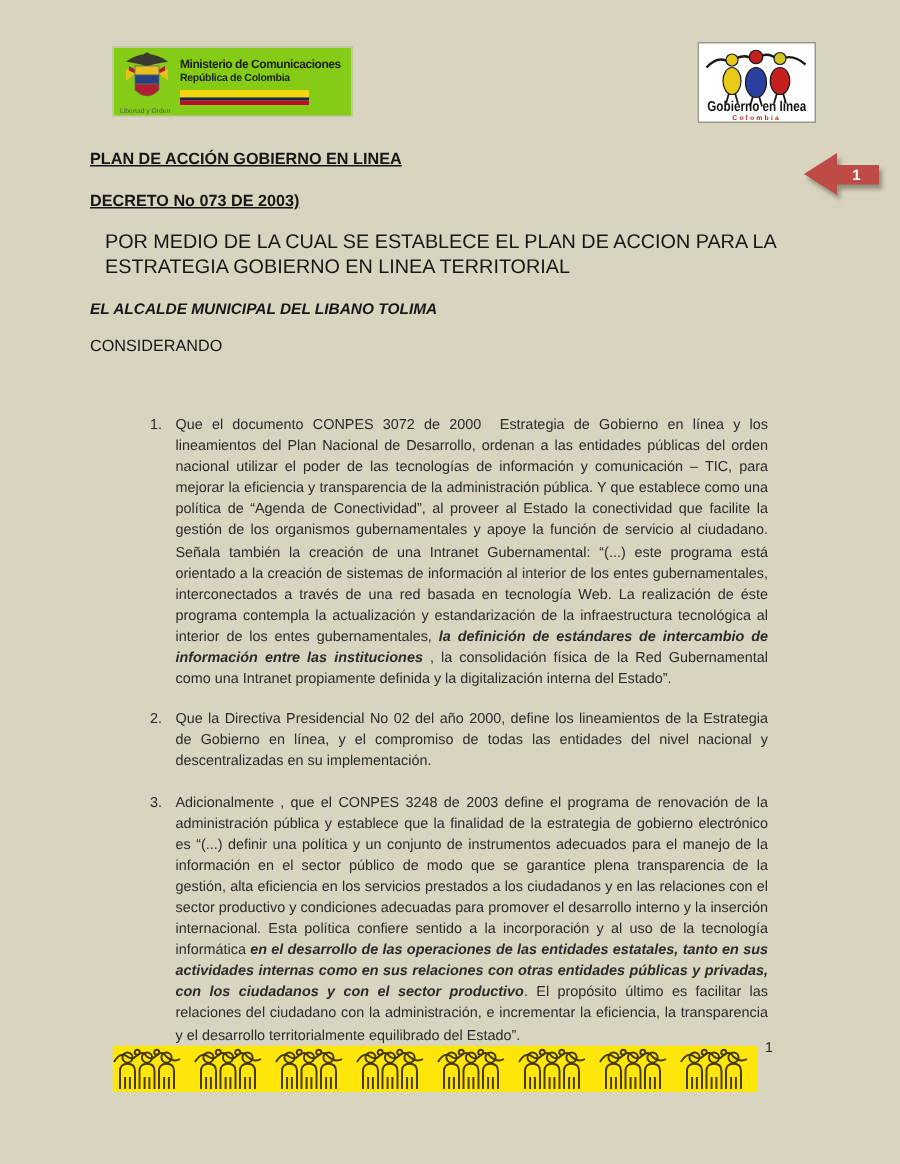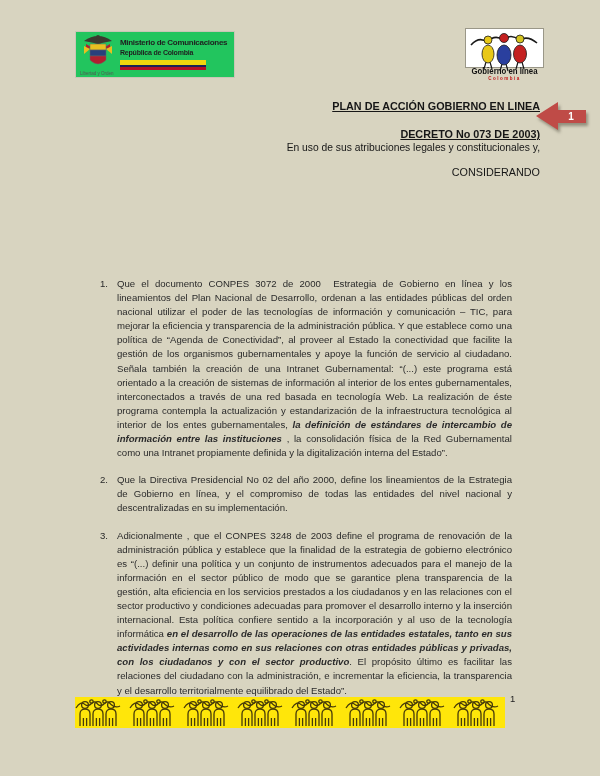--- a/index.html
+++ b/index.html
@@ -7,44 +7,44 @@
     width:600px;height:776px;
     background:#d8d4c0;
     font-family:"Liberation Sans",sans-serif;
     color:#2a2a2a;
     position:relative;
     overflow:hidden;
   }
   
   .ministry-logo{
     position:absolute;left:75px;top:31px;width:160px;height:47px;
-    background:#22c55e;border:1px solid #c9c6b6;box-sizing:border-box;
+    background:#84cc16;border:1px solid #c9c6b6;box-sizing:border-box;
   }
   .arms{position:absolute;left:2px;top:0px;}
   .motto{position:absolute;left:4px;top:39px;font-size:4.5px;color:#555;white-space:nowrap;}
   .mtitle{position:absolute;left:44px;top:6px;font-size:8px;font-weight:bold;letter-spacing:-0.3px;color:#1f1f1f;white-space:nowrap;}
   .msub{position:absolute;left:44px;top:17px;font-size:7px;font-weight:bold;letter-spacing:-0.2px;color:#1f1f1f;white-space:nowrap;}
   .stripe{position:absolute;left:44px;top:28px;width:86px;}
   .stripe .y{height:5px;background:#f2d70e;}
   .stripe .b{height:2px;background:#1c2355;}
   .stripe .r{height:2.5px;background:#b51226;}
   .gel-logo{
-    position:absolute;left:465px;top:28px;width:79px;height:40px;
+    position:absolute;left:465px;top:28px;width:79px;height:54px;
     background:#ffffff;border:1px solid #9a9788;box-sizing:border-box;
   }
   
   .annotation-arrow{
     position:absolute;left:534px;top:99px;width:54px;height:34px;
     filter:drop-shadow(2px 3px 1.5px rgba(90,85,70,0.55));
   }
   .annotation-arrow text{
     font-family:"Liberation Sans",sans-serif;font-size:10px;font-weight:bold;fill:#ffffff;
   }
   
-  .titles{position:absolute;left:60px;top:0;width:480px;text-align:right;color:#161616;}
+  .titles{position:absolute;left:60px;top:0;width:480px;text-align:left;color:#161616;}
   .t-main{margin-top:100px;font-size:10.8px;font-weight:bold;text-decoration:underline;}
   .t-decree{margin-top:16px;font-size:10.8px;font-weight:bold;text-decoration:underline;}
   .t-subject{margin-top:13px;font-size:13.2px;line-height:16.5px;width:460px;margin-left:auto;margin-right:auto;}
   .t-authority{margin-top:15px;font-size:10.3px;font-weight:bold;font-style:italic;}
   .t-authority-sub{margin-top:2px;font-size:10.3px;}
   .t-considering{margin-top:13px;font-size:10.8px;font-weight:normal;}
   
   .considerations{position:absolute;left:100px;top:277px;width:412px;}
   .c-item{position:relative;margin-bottom:13px;}
   .c-num{position:absolute;left:0;top:0;font-size:9.6px;line-height:14.1px;}
@@ -104,21 +104,22 @@
   </div>
 
   <svg class="annotation-arrow" width="54" height="34" viewBox="0 0 54 34">
     <polygon points="2,17 24,3 24,11 52,11 52,24 24,24 24,31" fill="#bf4b47"></polygon>
     <text x="37" y="21" text-anchor="middle">1</text>
   </svg>
 
   <div class="titles">
     <div class="t-main">PLAN DE ACCIÓN GOBIERNO EN LINEA</div>
     <div class="t-decree">DECRETO No 073 DE 2003)</div>
-    <div class="t-authority-sub">En uso de sus atribuciones legales y constitucionales y,</div>
+    <div class="t-subject">POR MEDIO DE LA CUAL SE ESTABLECE EL PLAN DE ACCION PARA LA ESTRATEGIA GOBIERNO EN LINEA TERRITORIAL</div>
+    <div class="t-authority">EL ALCALDE MUNICIPAL DEL LIBANO TOLIMA</div>
     <div class="t-considering">CONSIDERANDO</div>
   </div>
 
   <div class="considerations">
       <div class="c-item">
         <span class="c-num">1.</span>
         <span class="c-txt"><span class="normal">Que el documento CONPES 3072 de 2000&nbsp; Estrategia de Gobierno en línea y los lineamientos del Plan Nacional de Desarrollo, ordenan a las entidades públicas del orden nacional utilizar el poder de las tecnologías de información y comunicación – TIC, para mejorar la eficiencia y transparencia de la administración pública. Y que establece como una política de “Agenda de Conectividad”, al proveer al Estado la conectividad que facilite la gestión de los organismos gubernamentales y apoye la función de servicio al ciudadano. Señala también la creación de una Intranet Gubernamental: </span><span class="italic">“(...) este programa está orientado a la creación de sistemas de información al interior de los entes gubernamentales, interconectados a través de una red basada en tecnología Web. La realización de éste programa contempla la actualización y estandarización de la infraestructura tecnológica al interior de los entes gubernamentales, </span><span class="bold-italic">la definición de estándares de intercambio de información entre las instituciones</span><span class="italic"> , la consolidación física de la Red Gubernamental como una Intranet propiamente definida y la digitalización interna del Estado”.</span></span>
       </div>
       <div class="c-item">
         <span class="c-num">2.</span>

